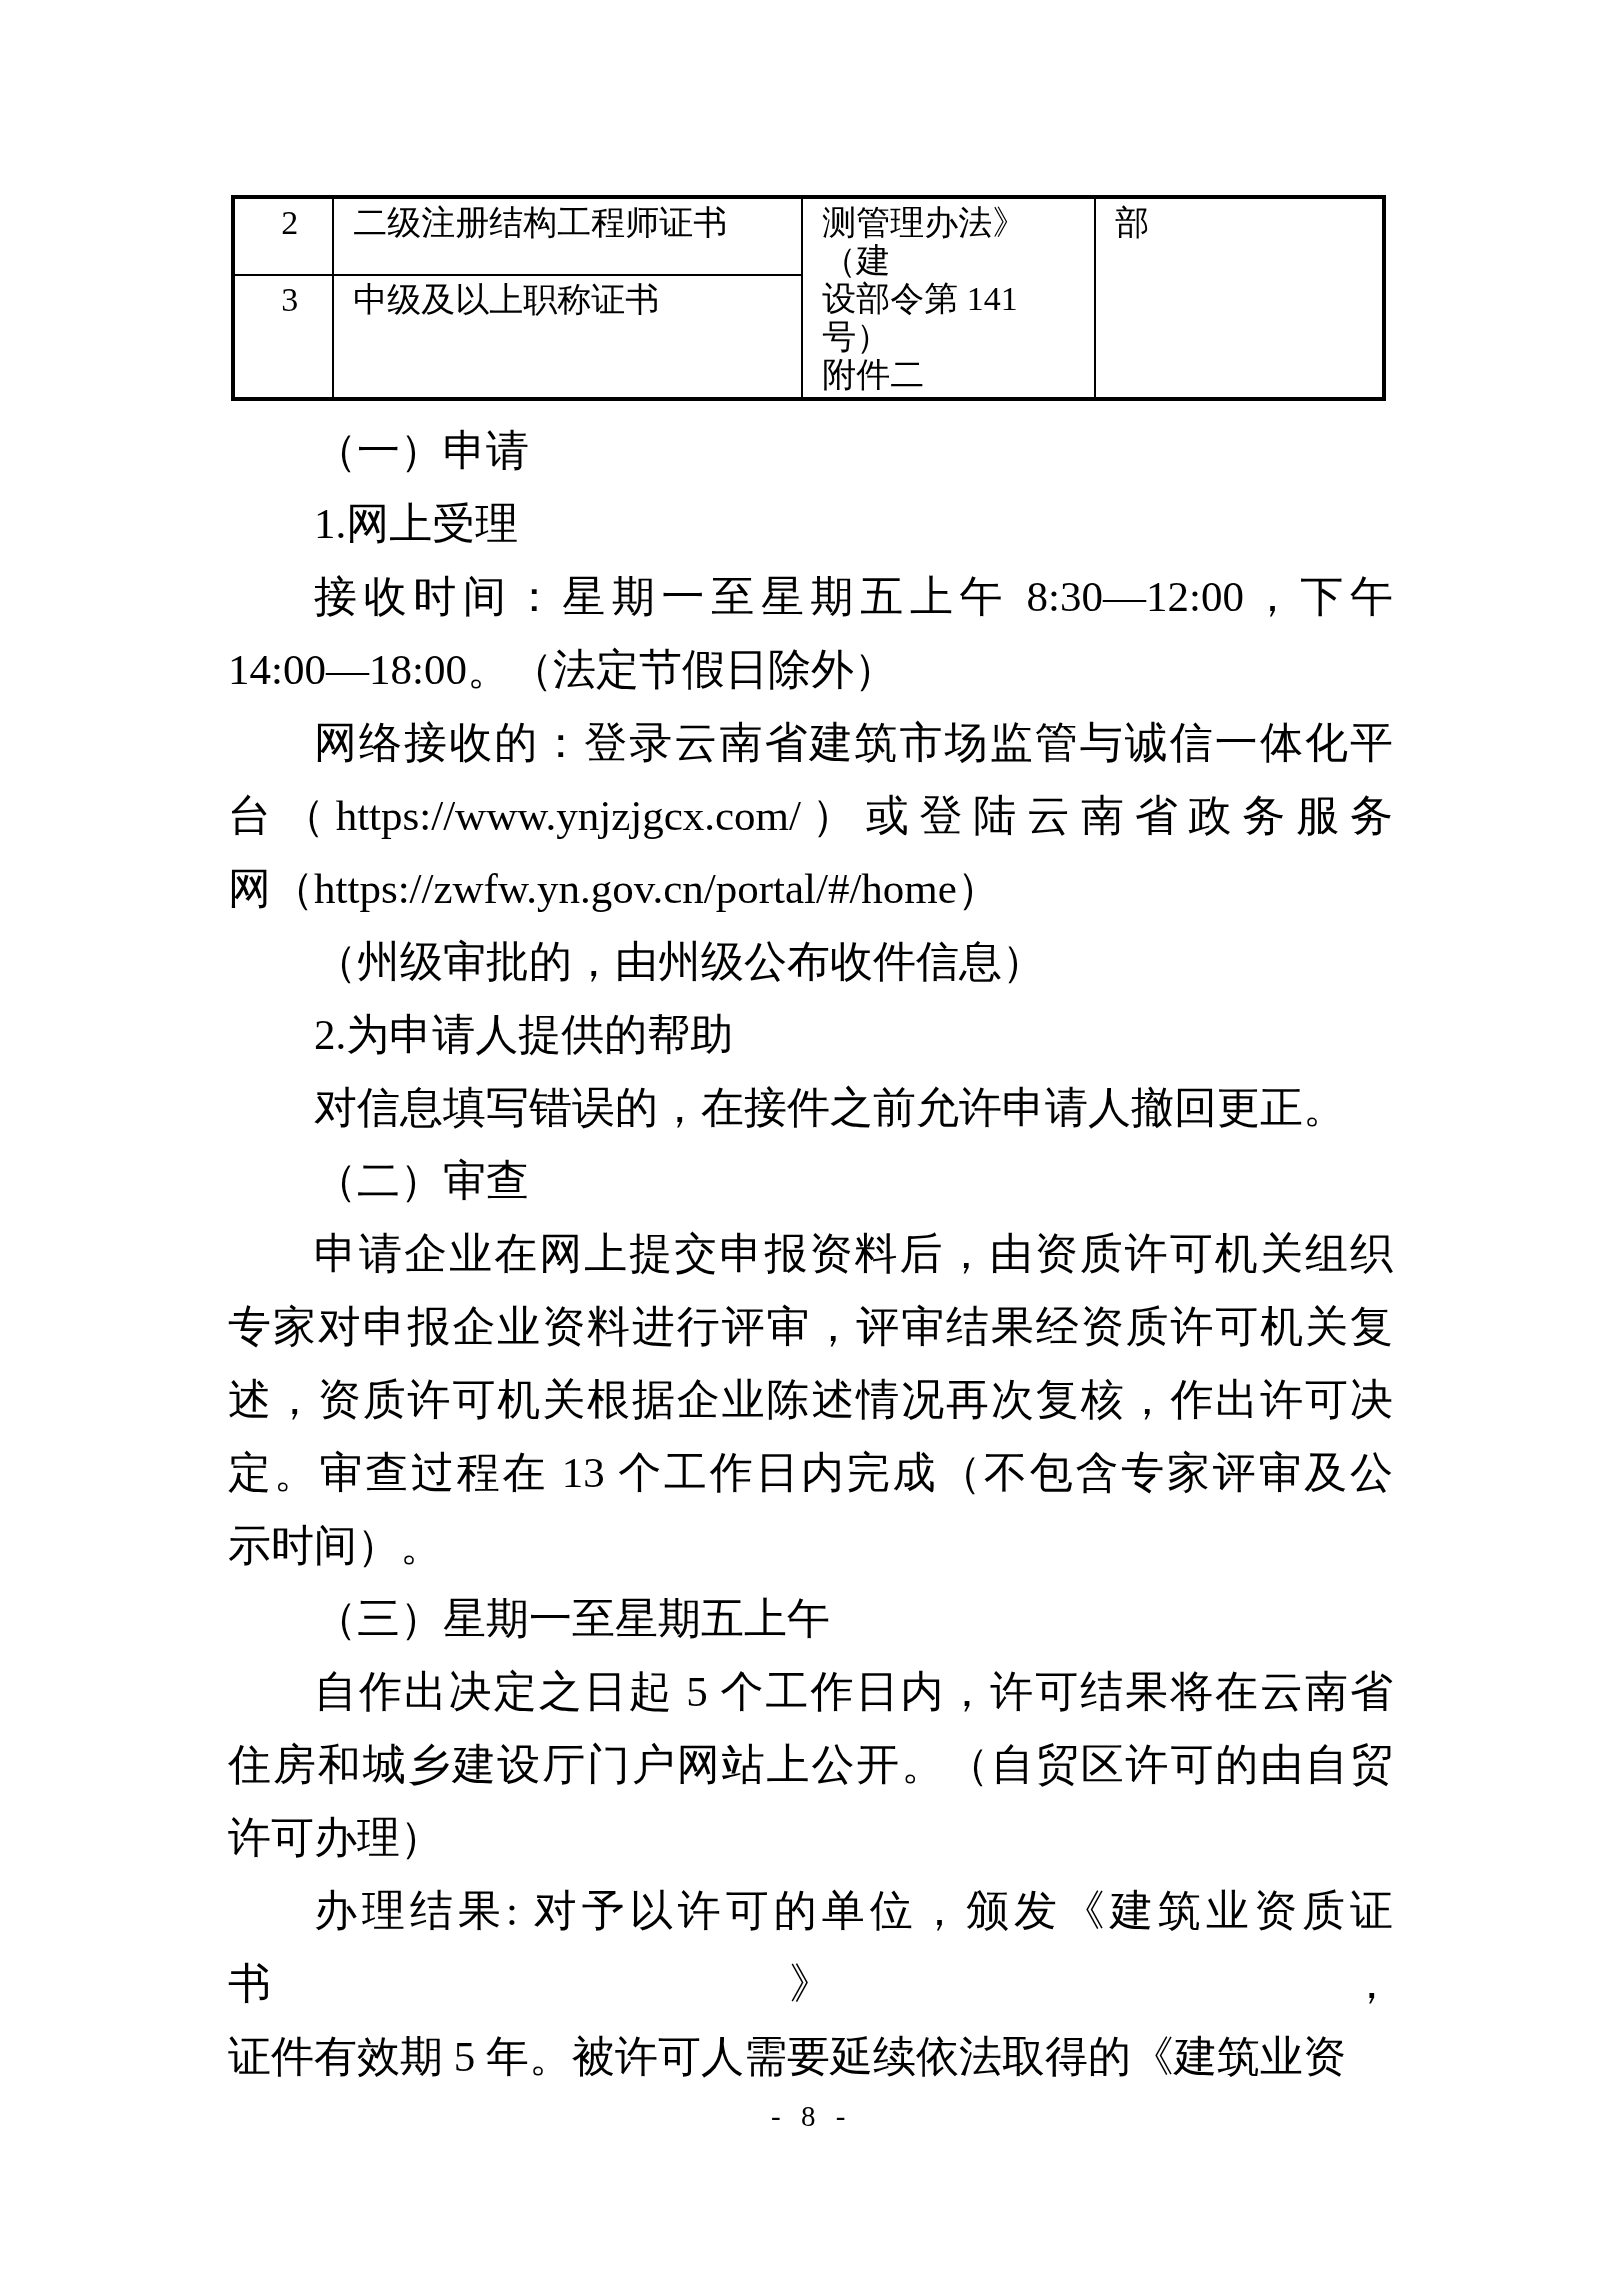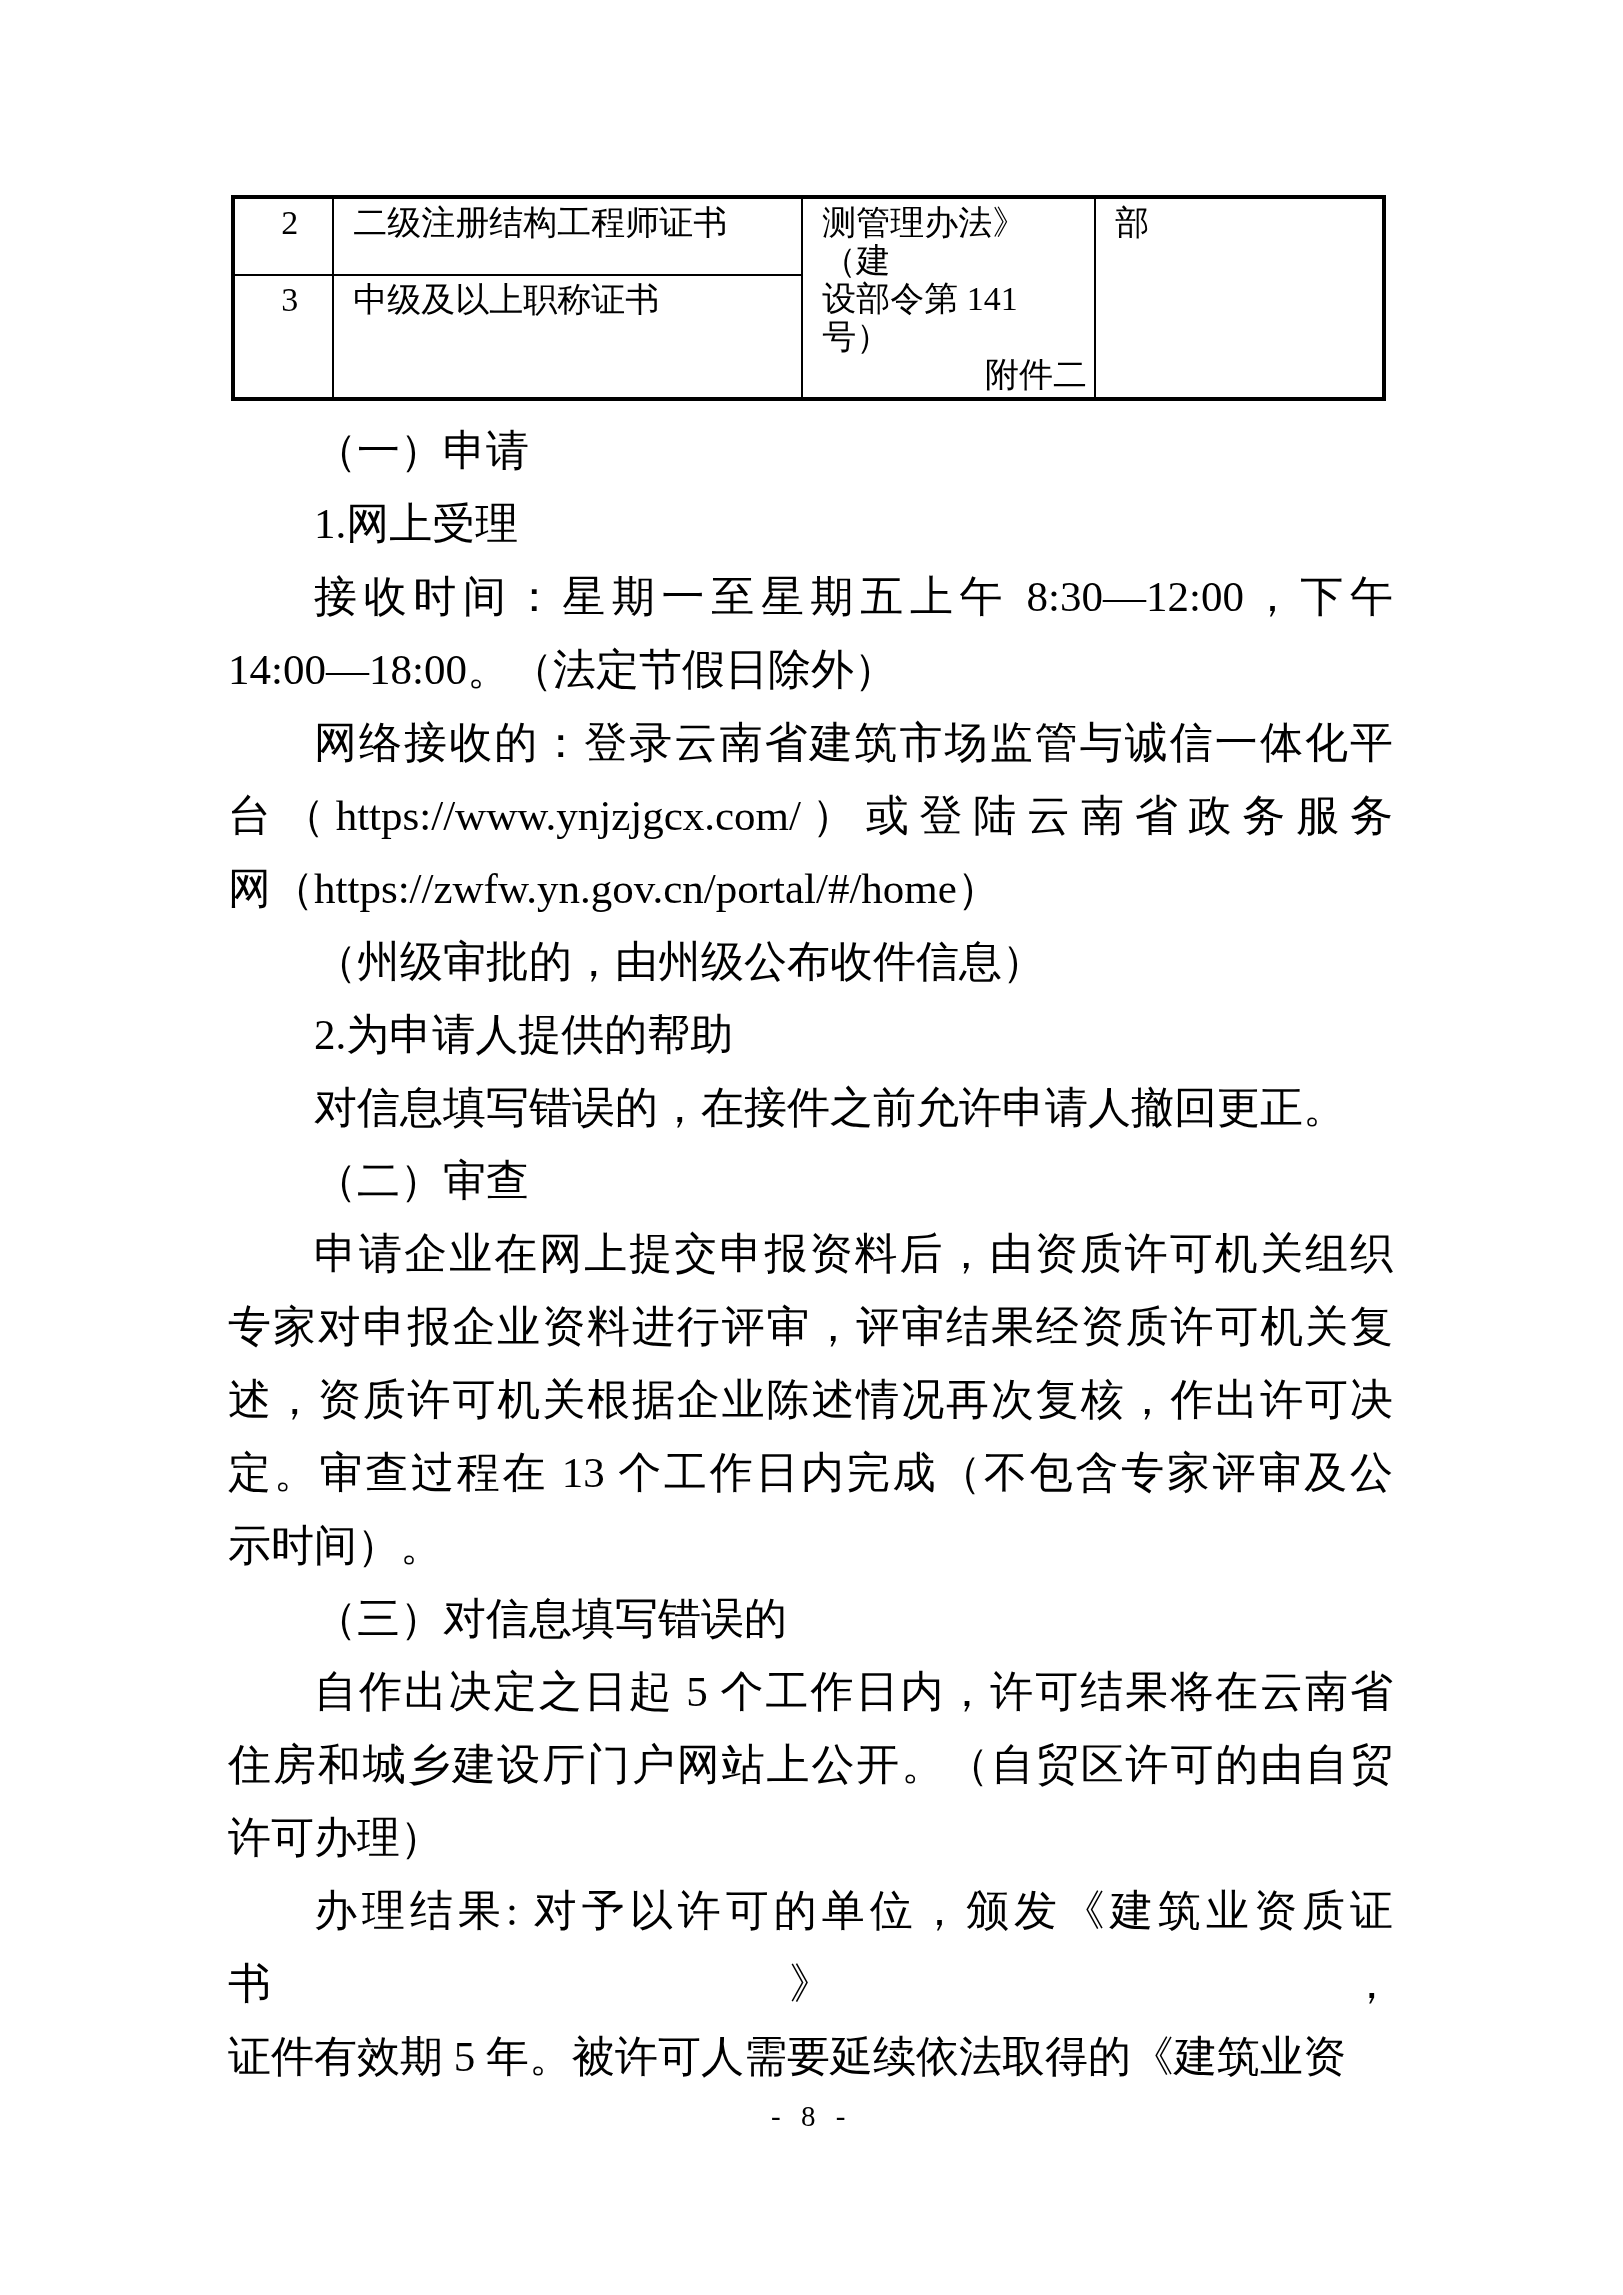--- a/index.html
+++ b/index.html
@@ -26,21 +26,21 @@
     line-height:37px;
   }
   table.doc-table td{
     border:2.6px solid #000;
     vertical-align:top;
     padding:5.2px 6.5px 2.6px 19.6px;
     overflow:hidden;
   }
   td.c-idx{text-align:center;padding-left:0;padding-right:0;}
   td.c-basis{line-height:38px;padding-top:3.9px;}
-  .basis-line:nth-child(3){text-align:right;}
+  .basis-line:nth-child(3){text-align:left;}
   tr.r1{height:46px;}
   tr.r2{height:76px;}
   
   .doc-paragraphs{
     margin-top:13px;
     font-size:43px;
     line-height:73px;
   }
   .line{white-space:nowrap;}
   .line.ind{text-indent:86px;white-space:nowrap;}
@@ -124,21 +124,21 @@
           <div class="line ind">（二）审查</div>
         </div>
         <div class="para body">
           <div class="line ind jfull">申请企业在网上提交申报资料后，由资质许可机关组织</div>
           <div class="line jfull">专家对申报企业资料进行评审，评审结果经资质许可机关复</div>
           <div class="line jfull">述，资质许可机关根据企业陈述情况再次复核，作出许可决</div>
           <div class="line jfull">定。审查过程在 13 个工作日内完成（不包含专家评审及公</div>
           <div class="line">示时间）。</div>
         </div>
         <div class="para h2">
-          <div class="line ind">（三）对信息填写错误的</div>
+          <div class="line ind">（三）星期一至星期五上午</div>
         </div>
         <div class="para body">
           <div class="line ind jfull">自作出决定之日起 5 个工作日内，许可结果将在云南省</div>
           <div class="line jfull">住房和城乡建设厅门户网站上公开。（自贸区许可的由自贸</div>
           <div class="line">许可办理）</div>
         </div>
         <div class="para body">
           <div class="line ind jfull">办理结果: 对予以许可的单位，颁发《建筑业资质证书》，</div>
           <div class="line">证件有效期 5 年。被许可人需要延续依法取得的《建筑业资</div>
         </div>

